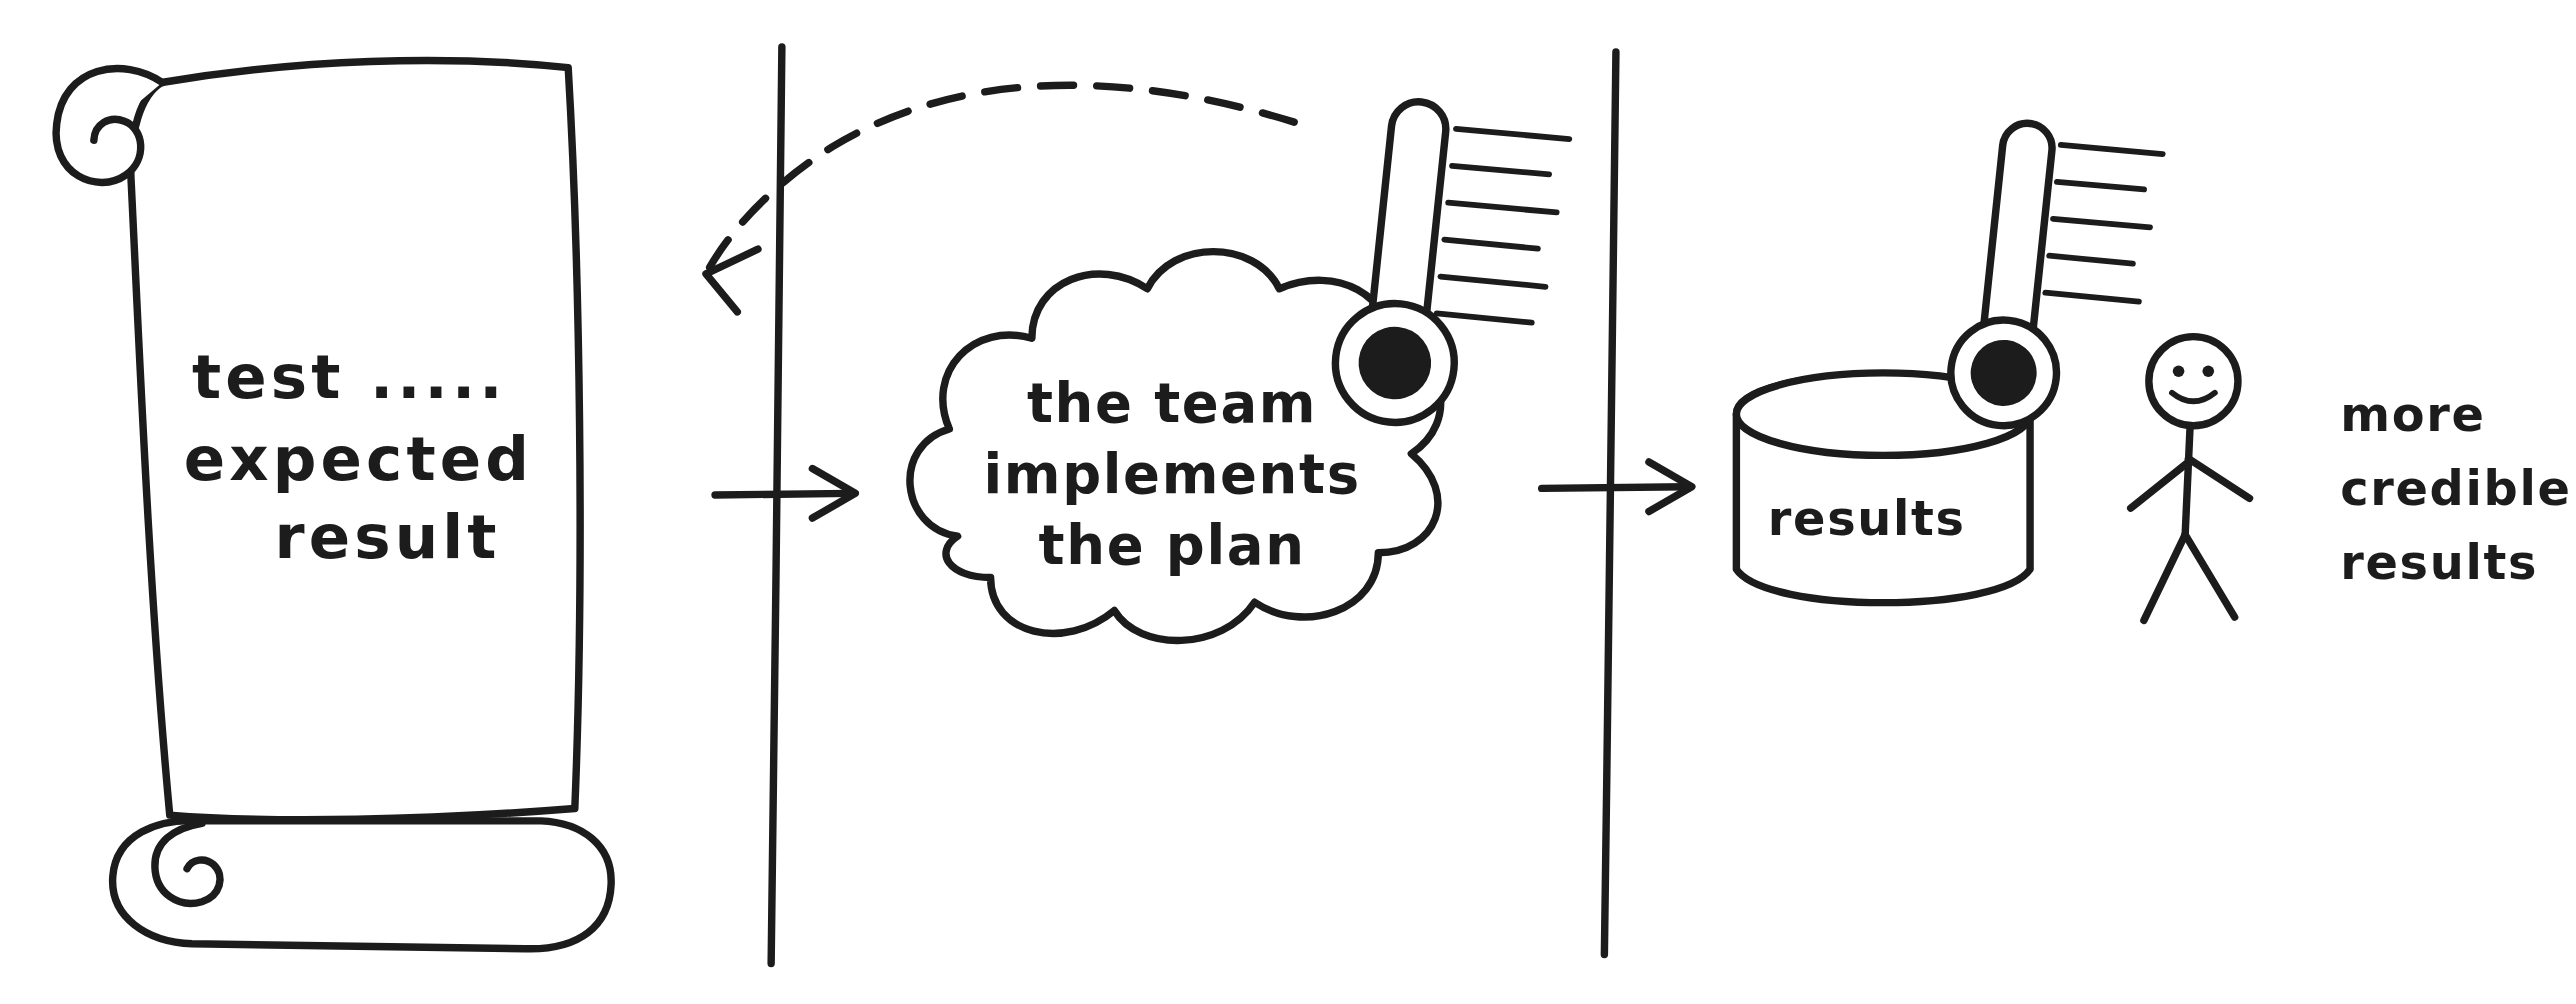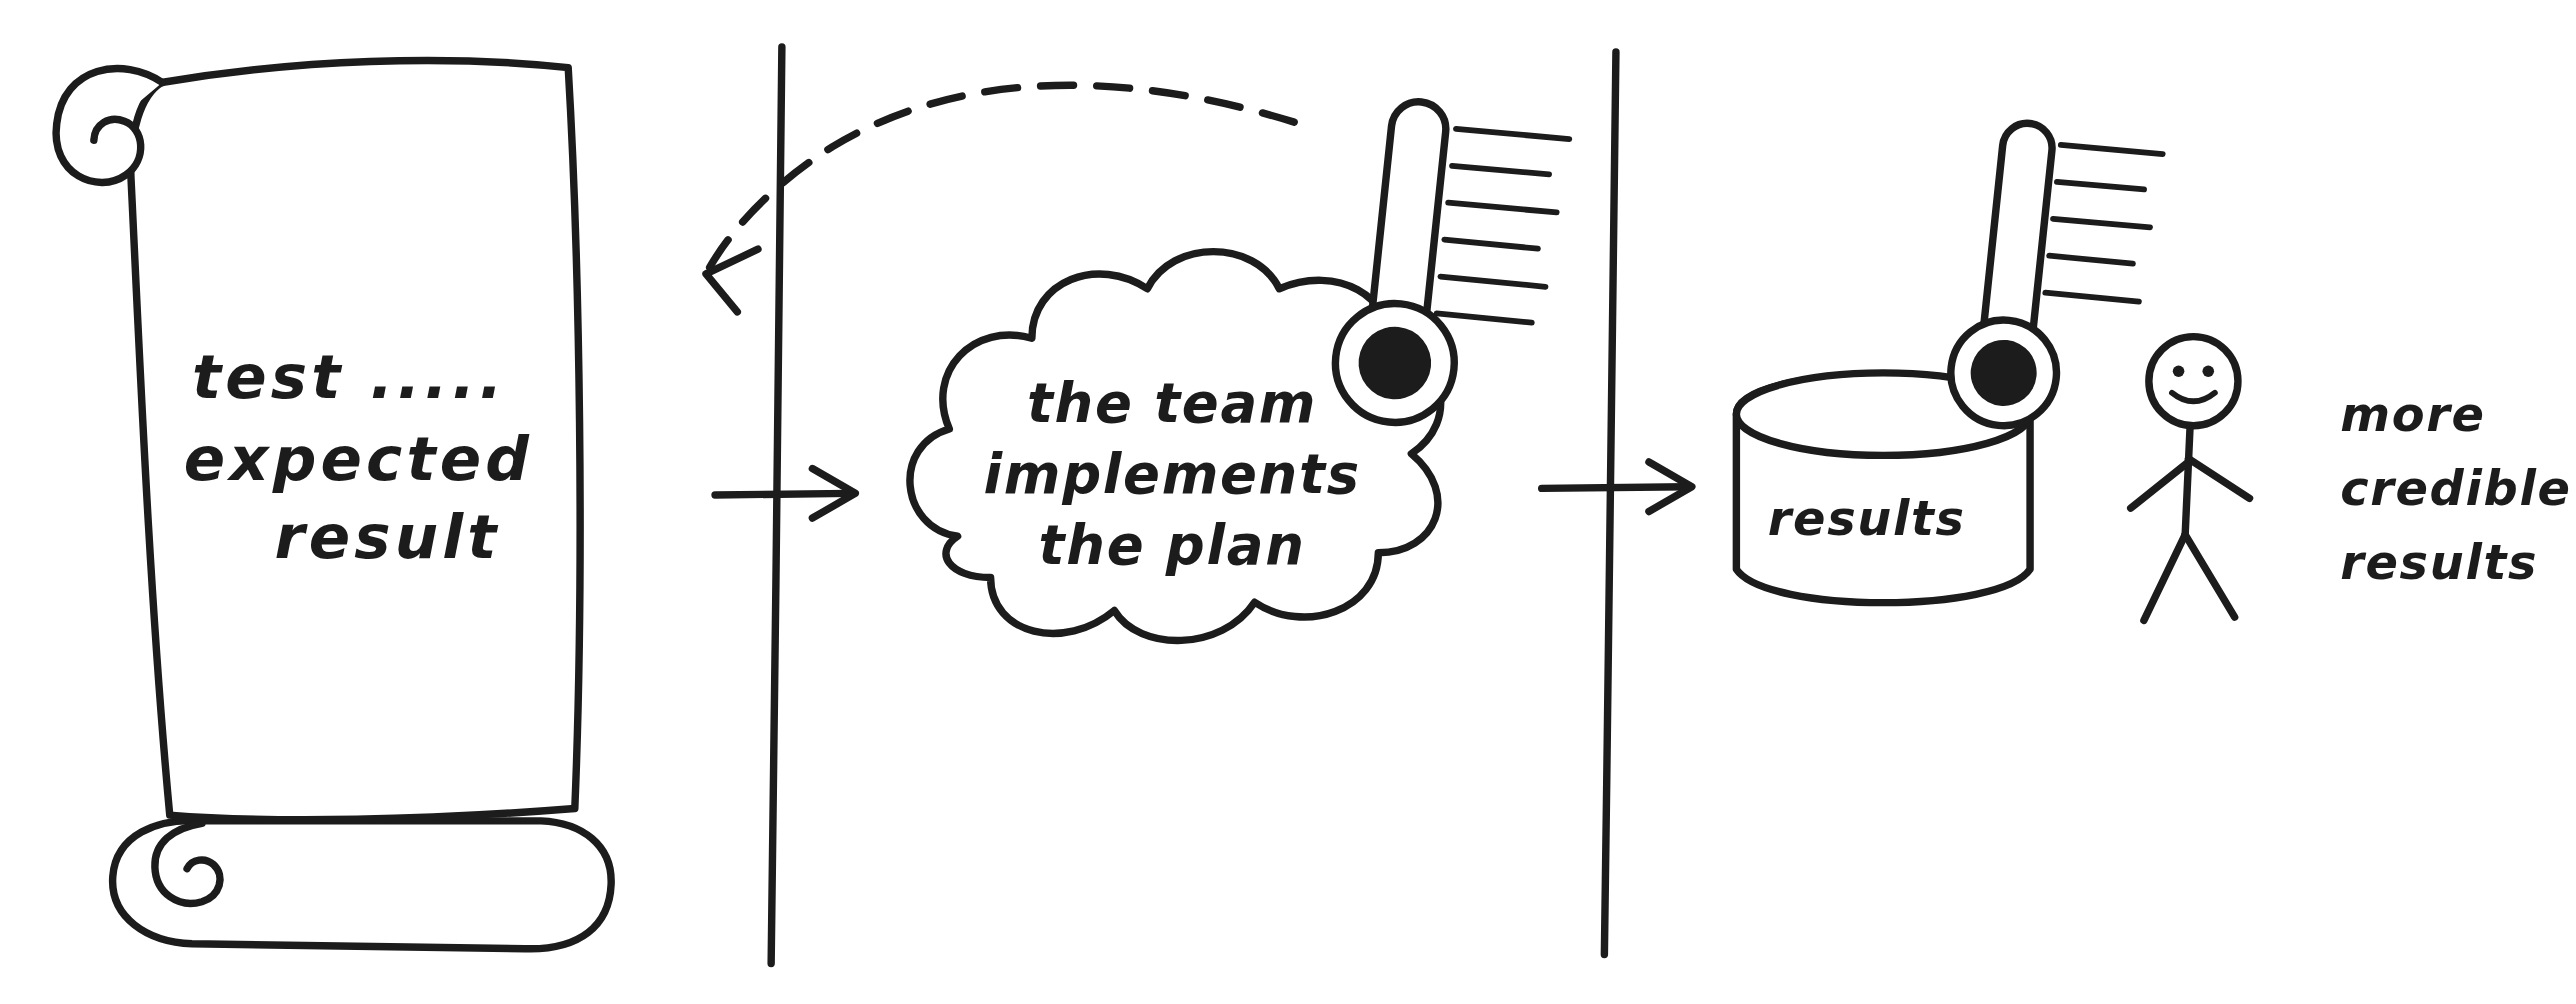--- a/index.html
+++ b/index.html
@@ -1,17 +1,17 @@
 <!DOCTYPE html>
 <html style="--ink: #1c1c1c; --paper: #ffffff;font-size:13.2px"><head>
 <meta charset="utf-8">
 <style>
   :root { --ink: #1c1c1c; --paper: #ffffff; }
   html, body { margin: 0; padding: 0; background: var(--paper); }
-  .canvas-wrap { width: 2576px; height: 1004px; background: var(--paper); overflow: hidden; font-style: italic; }
+  .canvas-wrap { width: 2576px; height: 1004px; background: var(--paper); overflow: hidden; }
   svg { display: block; }
   .stroke { fill: none; stroke: var(--ink); stroke-width: 9; stroke-linecap: round; stroke-linejoin: round; }
   .stroke-thin { fill: none; stroke: var(--ink); stroke-width: 7; stroke-linecap: round; stroke-linejoin: round; }
   .shape { fill: var(--paper); stroke: var(--ink); stroke-width: 9; stroke-linecap: round; stroke-linejoin: round; }
   .fill-only { fill: var(--paper); stroke: none; }
   .ink-fill { fill: var(--ink); stroke: none; }
   .dashed { stroke-dasharray: 40 28; }
   text { font-family: "DejaVu Sans", sans-serif; font-weight: 700; fill: var(--ink); }
   .txt-scroll { font-size: 74px; letter-spacing: 5px; }
   .txt-cloud { font-size: 66px; letter-spacing: 2px; }

